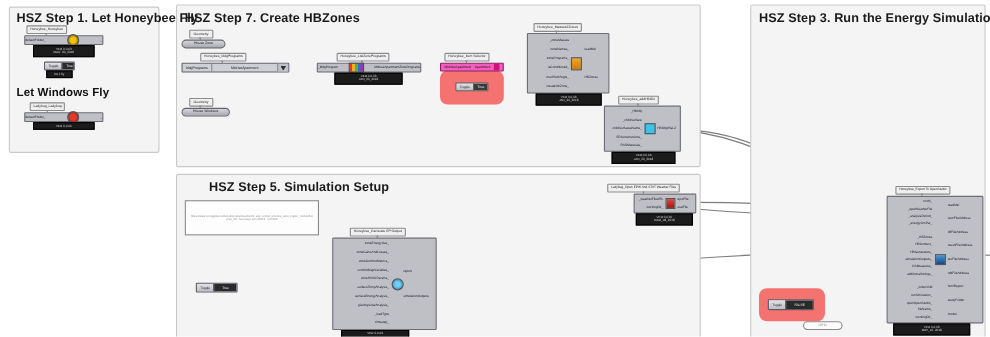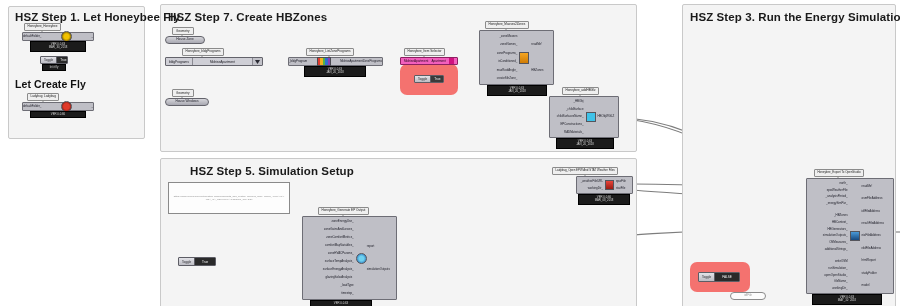--- a/index.html
+++ b/index.html
@@ -129,21 +129,21 @@
 
   <div class="group" style="left:8px;top:6px;width:135px;height:131px;"></div>
   <div class="group" style="left:160px;top:4px;width:475px;height:146px;"></div>
   <div class="group" style="left:160px;top:158px;width:475px;height:148px;"></div>
   <div class="group" style="left:682px;top:4px;width:212px;height:302px;"></div>
 
   <div class="subgroup" style="left:400px;top:64px;width:58px;height:31px;background:#f4726f;"></div>
   <div class="subgroup" style="left:690px;top:262px;width:60px;height:30px;background:#f4726f;"></div>
 
   <div class="group-title" style="left:15px;top:11px;">HSZ Step 1. Let Honeybee Fly</div>
-  <div class="group-title sub-title" style="left:15px;top:78px;">Let Create Fly</div>
+  <div class="group-title sub-title" style="left:15px;top:78px;">Let Windows Fly</div>
   <div class="group-title" style="left:168px;top:11px;">HSZ Step 7. Create HBZones</div>
   <div class="group-title" style="left:190px;top:165px;">HSZ Step 5. Simulation Setup</div>
   <div class="group-title" style="left:690px;top:11px;">HSZ Step 3. Run the Energy Simulation</div>
 
   <div class="nick" style="left:24px;top:23px;">Honeybee_Honeybee</div>
   <div class="comp" style="left:22px;top:32px;width:72px;height:9px;justify-content:space-between;">
     <div class="col in" style="justify-content:center;">
       <span class="pname">defaultFolder_</span>
     </div>
     <div class="midicon ic-orange ic-dot" style="background:radial-gradient(circle,#f2c200 40%,#3a2a00 100%);border-radius:50%;"></div>

